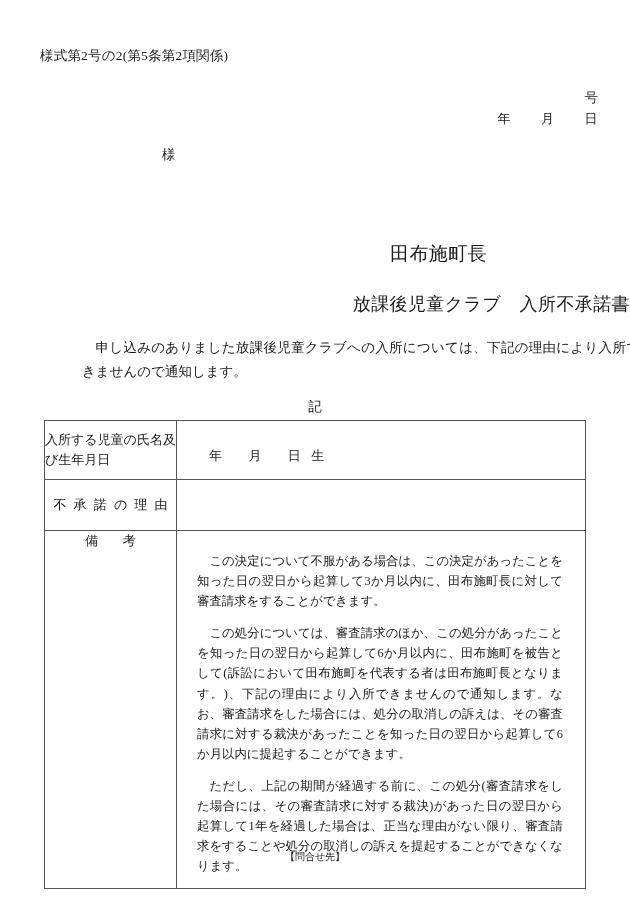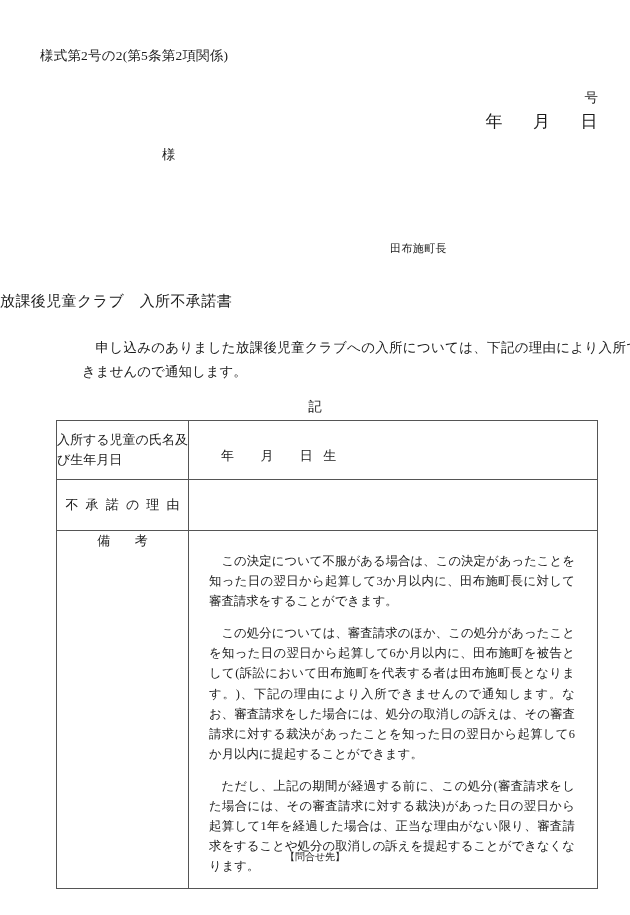--- a/index.html
+++ b/index.html
@@ -35,53 +35,53 @@
     position: absolute;
     right: 32px;
     top: 89px;
     font-size: 13.5px;
     white-space: nowrap;
   }
   .doc-date {
     position: absolute;
     right: 32px;
     top: 110px;
-    font-size: 17px;
+    font-size: 13px;
     white-space: nowrap;
     letter-spacing: 0.5px;
   }
   .doc-date .gap {
     display: inline-block;
     width: 30px;
   }
 
   .addressee {
     position: absolute;
     left: 162px;
     top: 146px;
     font-size: 13.5px;
     white-space: nowrap;
   }
 
   .issuer {
     position: absolute;
     left: 390px;
     top: 241px;
-    font-size: 11px;
+    font-size: 19px;
     white-space: nowrap;
     letter-spacing: 0.4px;
   }
 
   .doc-title {
     position: absolute;
     left: 0;
     right: 0;
     top: 292px;
-    text-align: left;
-    font-size: 15px;
+    text-align: right;
+    font-size: 18px;
     letter-spacing: 0.4px;
   }
 
   .body-text {
     position: absolute;
     left: 38px;
     top: 336px;
     width: 558px;
     font-size: 13.5px;
     line-height: 1.75;
@@ -95,21 +95,21 @@
     left: 0;
     right: 0;
     top: 398px;
     text-align: center;
     font-size: 13.5px;
   }
 
   
   .form-table {
     position: absolute;
-    left: 56px;
+    left: 44px;
     top: 420px;
     width: 542px;
     border-collapse: collapse;
     table-layout: fixed;
   }
   .form-table td {
     border: 1px solid #555555;
     padding: 0;
     vertical-align: middle;
     font-size: 13px;

